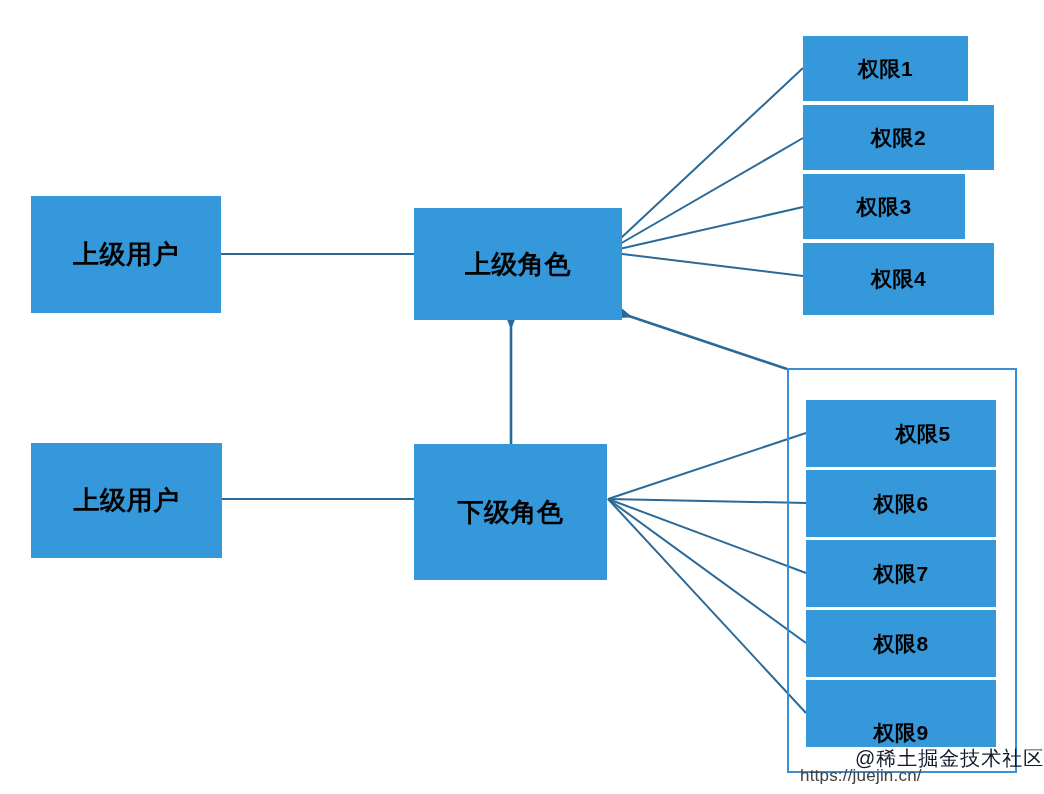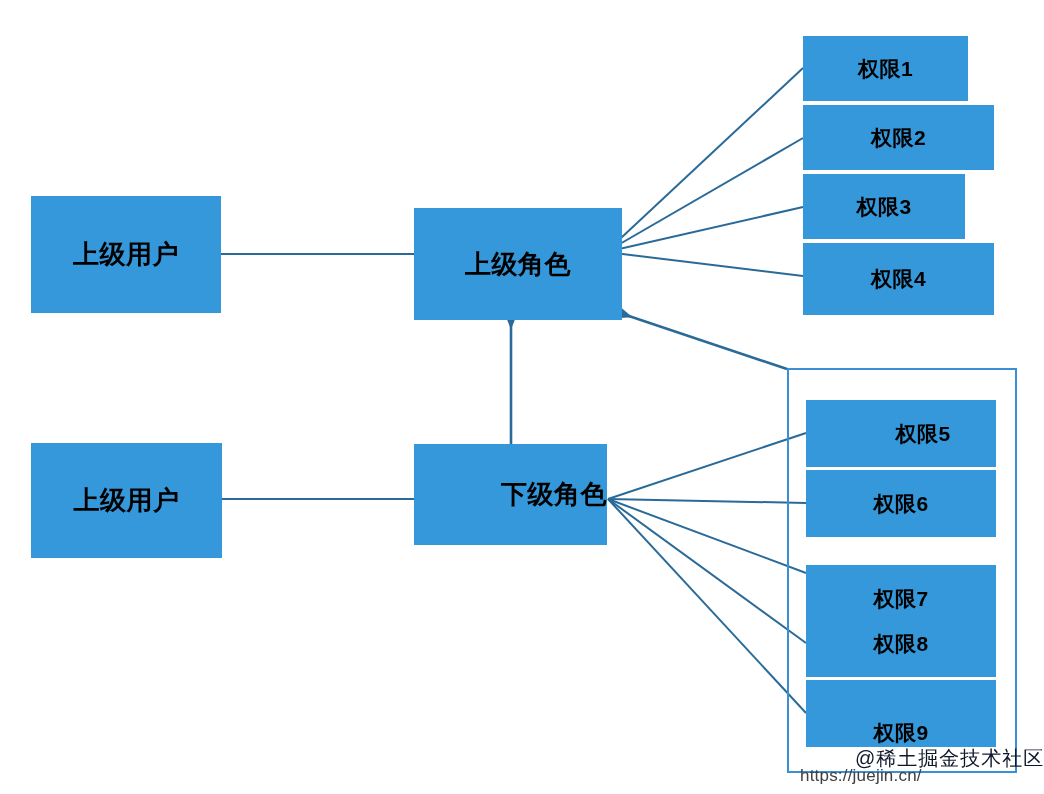--- a/index.html
+++ b/index.html
@@ -100,21 +100,21 @@
   </div>
 
   <div class="node" style="left: 414px; top: 208px; width: 208px; height: 112px;">
     <span>上级角色</span>
   </div>
 
   <div class="node" style="left: 31px; top: 443px; width: 191px; height: 115px;">
     <span>上级用户</span>
   </div>
 
-  <div class="node" style="left: 414px; top: 444px; width: 193px; height: 101px; justify-content: flex-end;">
+  <div class="node" style="left: 414px; top: 444px; width: 193px; height: 136px;">
     <span>下级角色</span>
   </div>
 
   <div id="senior-perms">
       <div class="node perm" style="left: 803px; top: 36px; width: 165px; height: 65px;">
         <span>权限1</span>
       </div>
       <div class="node perm" style="left: 803px; top: 105px; width: 191px; height: 65px;">
         <span>权限2</span>
       </div>
@@ -125,21 +125,21 @@
         <span>权限4</span>
       </div>
     </div>
   <div id="junior-perms">
       <div class="node perm" style="left: 806px; top: 400px; width: 190px; height: 67px; padding-left: 44px;">
         <span>权限5</span>
       </div>
       <div class="node perm" style="left: 806px; top: 470px; width: 190px; height: 67px; text-align: right;">
         <span>权限6</span>
       </div>
-      <div class="node perm" style="left: 806px; top: 540px; width: 190px; height: 67px; margin-top: 25px;">
+      <div class="node perm" style="left: 806px; top: 540px; width: 190px; height: 67px;">
         <span>权限7</span>
       </div>
       <div class="node perm" style="left: 806px; top: 610px; width: 190px; height: 67px;">
         <span>权限8</span>
       </div>
       <div class="node perm" style="left: 806px; top: 680px; width: 190px; height: 67px; align-items: flex-end;">
         <span>权限9</span>
       </div>
     </div>
 

